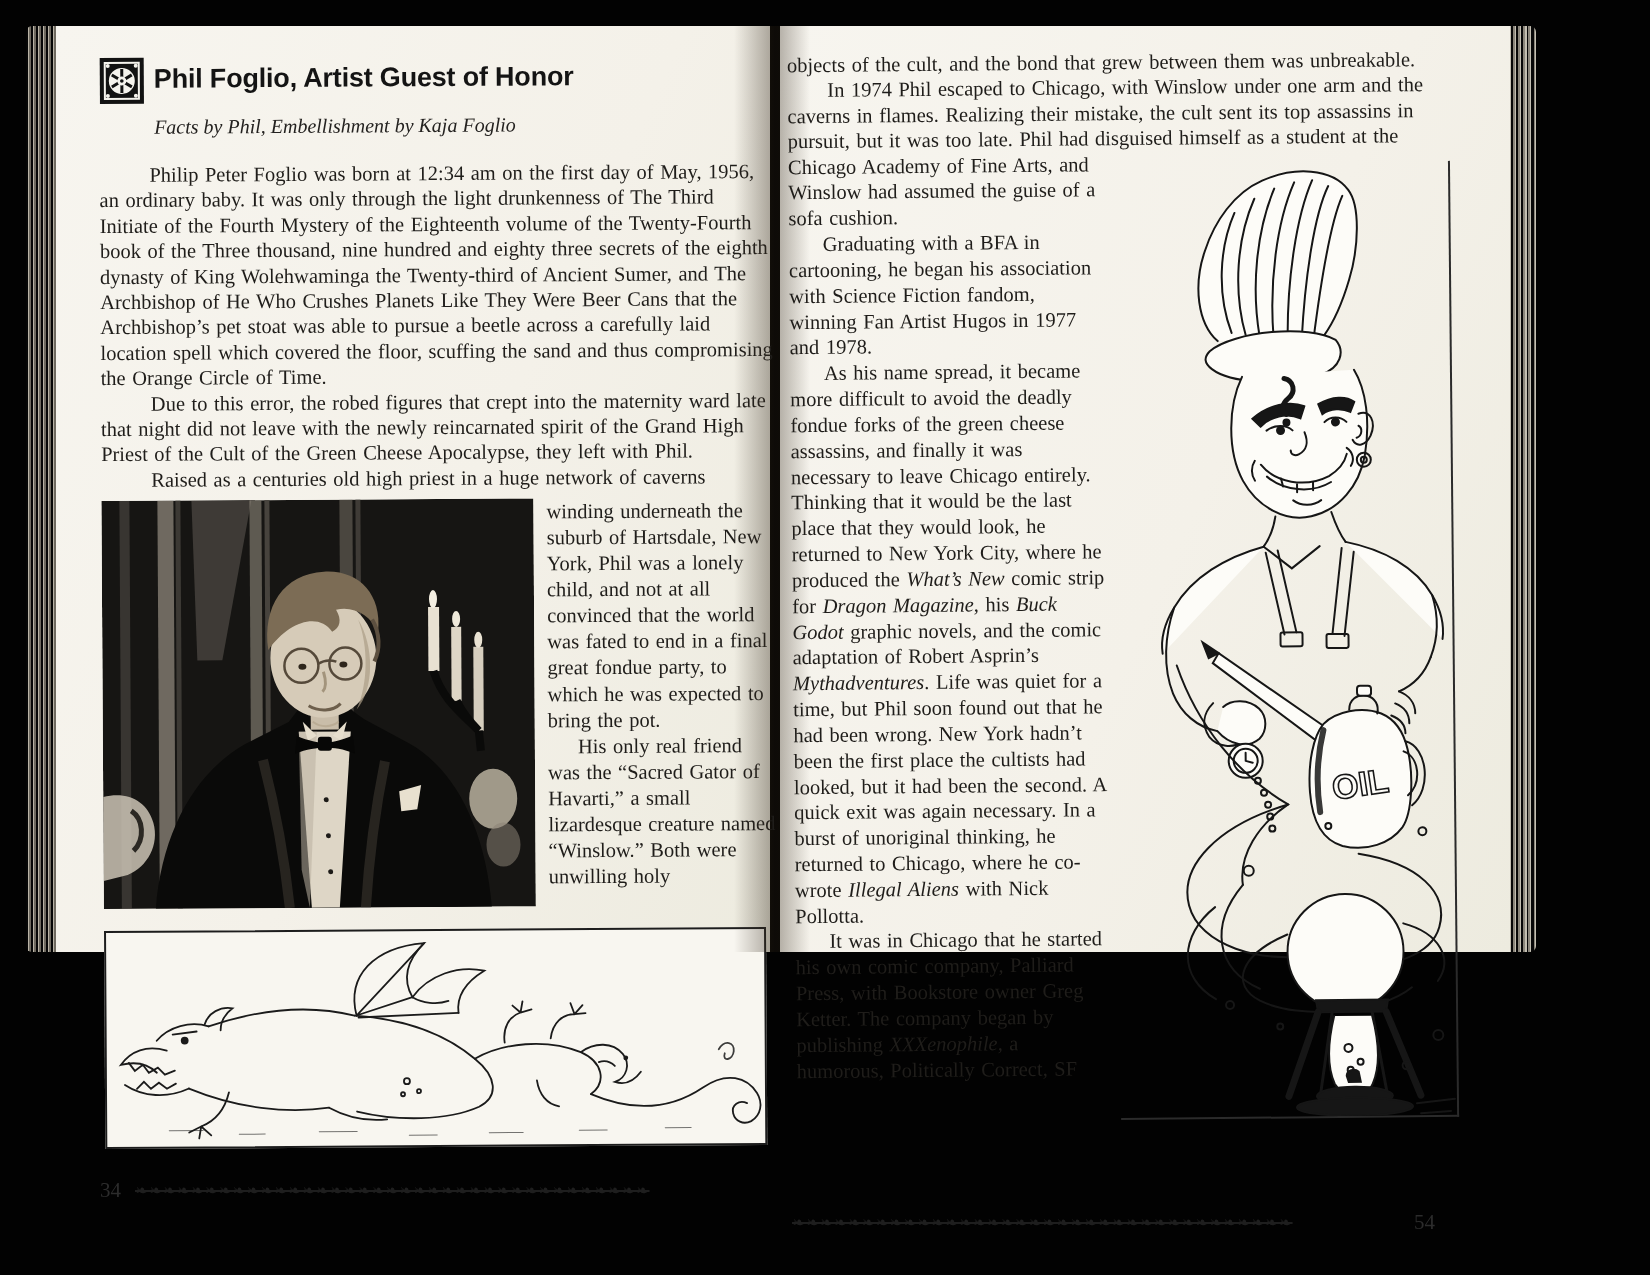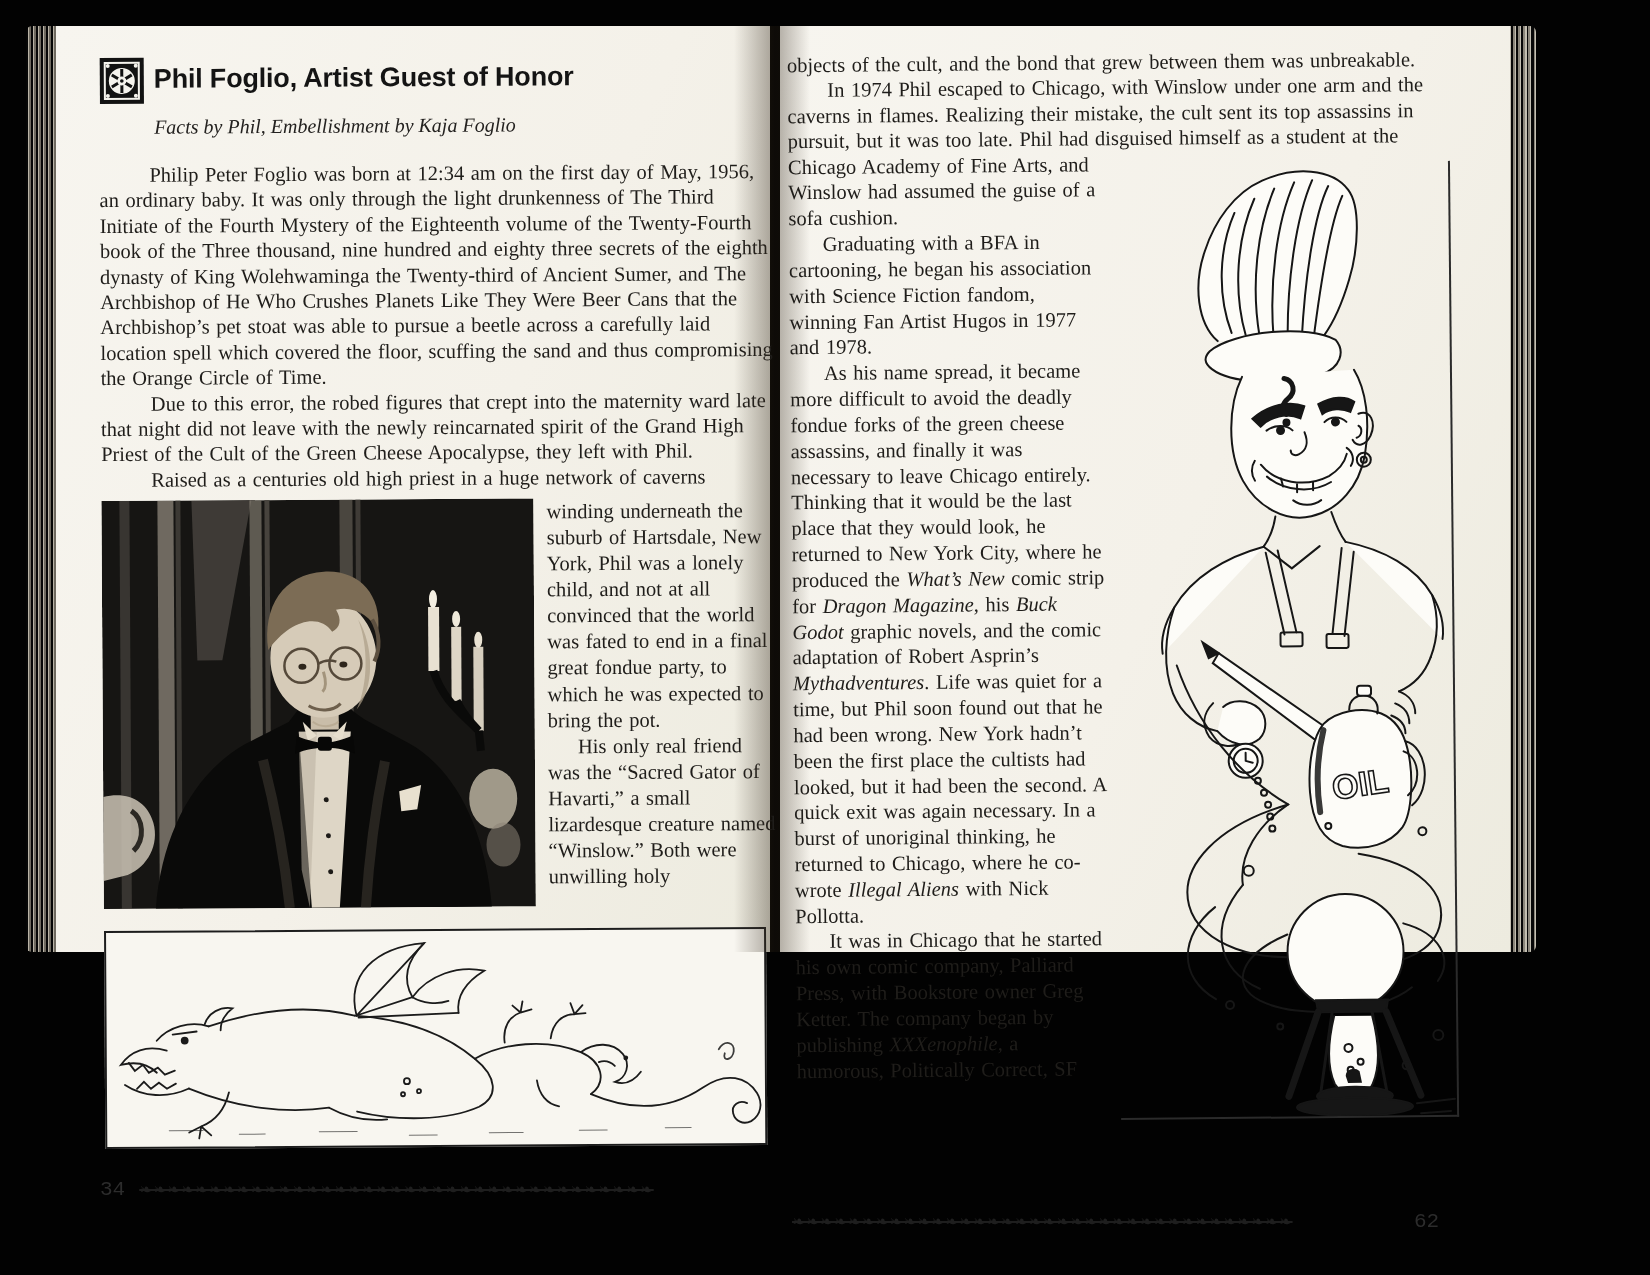--- a/index.html
+++ b/index.html
@@ -81,21 +81,21 @@
   }
   .footer-left{
     position:absolute;left:44px;top:1152px;width:680px;
     display:flex;align-items:center;gap:14px;
   }
   .footer-right{
     position:absolute;left:12px;top:1184px;width:668px;
     display:flex;align-items:center;
   }
   .pagenum{
-    font-family:Liberation Mono, monospace;
+    font-family:Liberation Serif, serif;
     font-size:21px;color:#2c2c2c;flex:none;text-align:right;
   }
   .ornament{
     font-size:16px;letter-spacing:.5px;color:#1e1e1e;
     text-decoration:line-through;
     text-decoration-thickness:1.5px;
     white-space:nowrap;overflow:hidden;flex:1;
   }
   .footer-right .ornament{flex:none;width:606px;margin-right:16px;}
   .footer-right .pagenum{margin-left:auto;padding-right:26px;}
@@ -364,18 +364,18 @@
                 <circle cx="286" cy="902" r="4"></circle>
                 <circle cx="210" cy="662" r="3"></circle>
             </g>
           </svg>
         </div>
       </div>
     </div>
 
     <div class="footer-right">
       <span class="ornament">❧❧❧❧❧❧❧❧❧❧❧❧❧❧❧❧❧❧❧❧❧❧❧❧❧❧❧❧❧❧❧❧❧❧❧❧</span>
-      <span class="pagenum">62</span>
+      <span class="pagenum">54</span>
     </div>
   </div>
 
   <div class="edge-right"></div>
 </div>
 
 </body></html>

